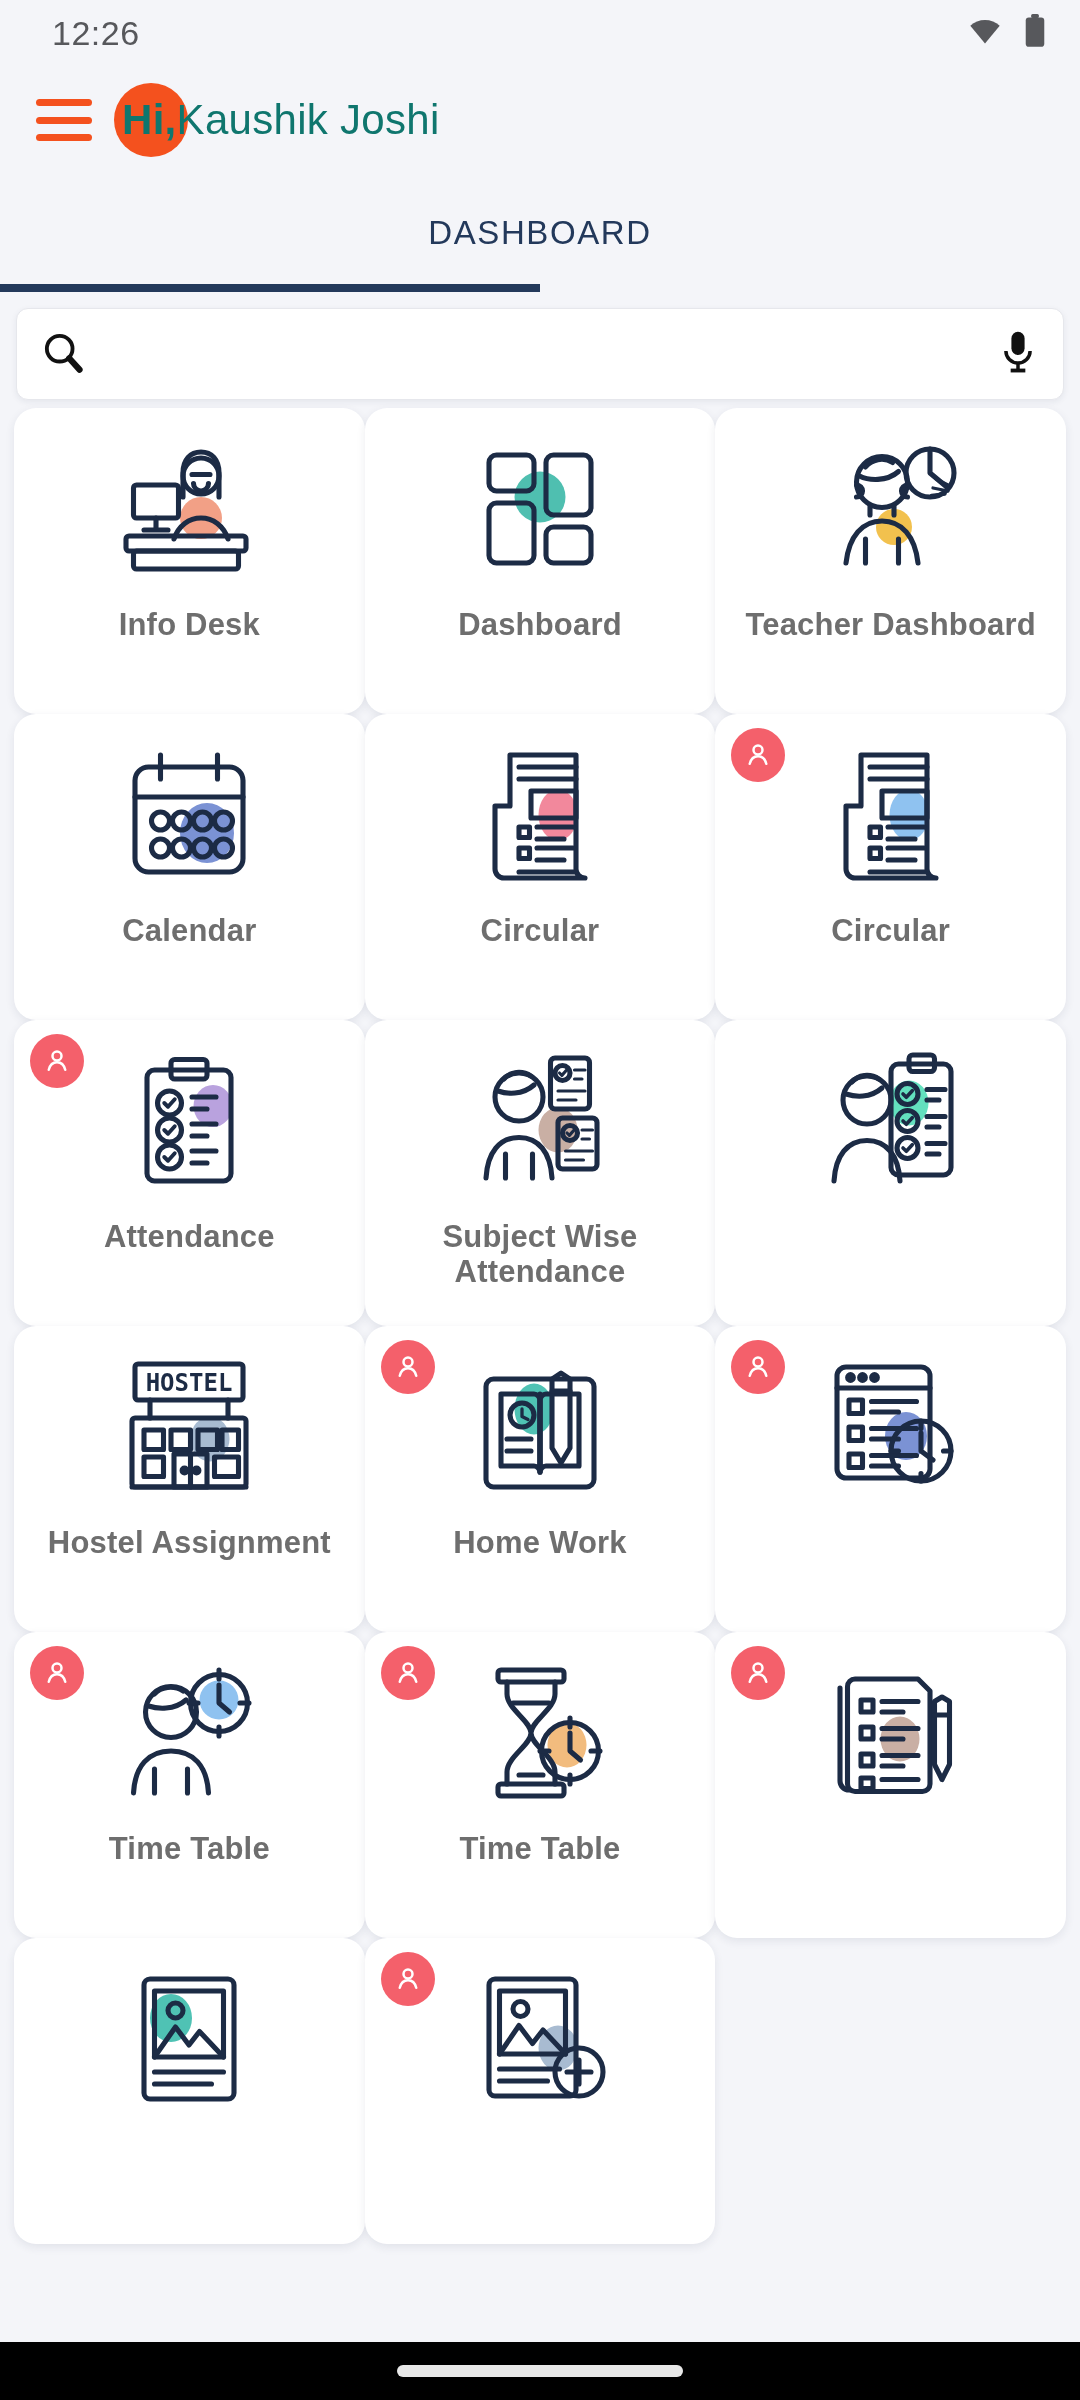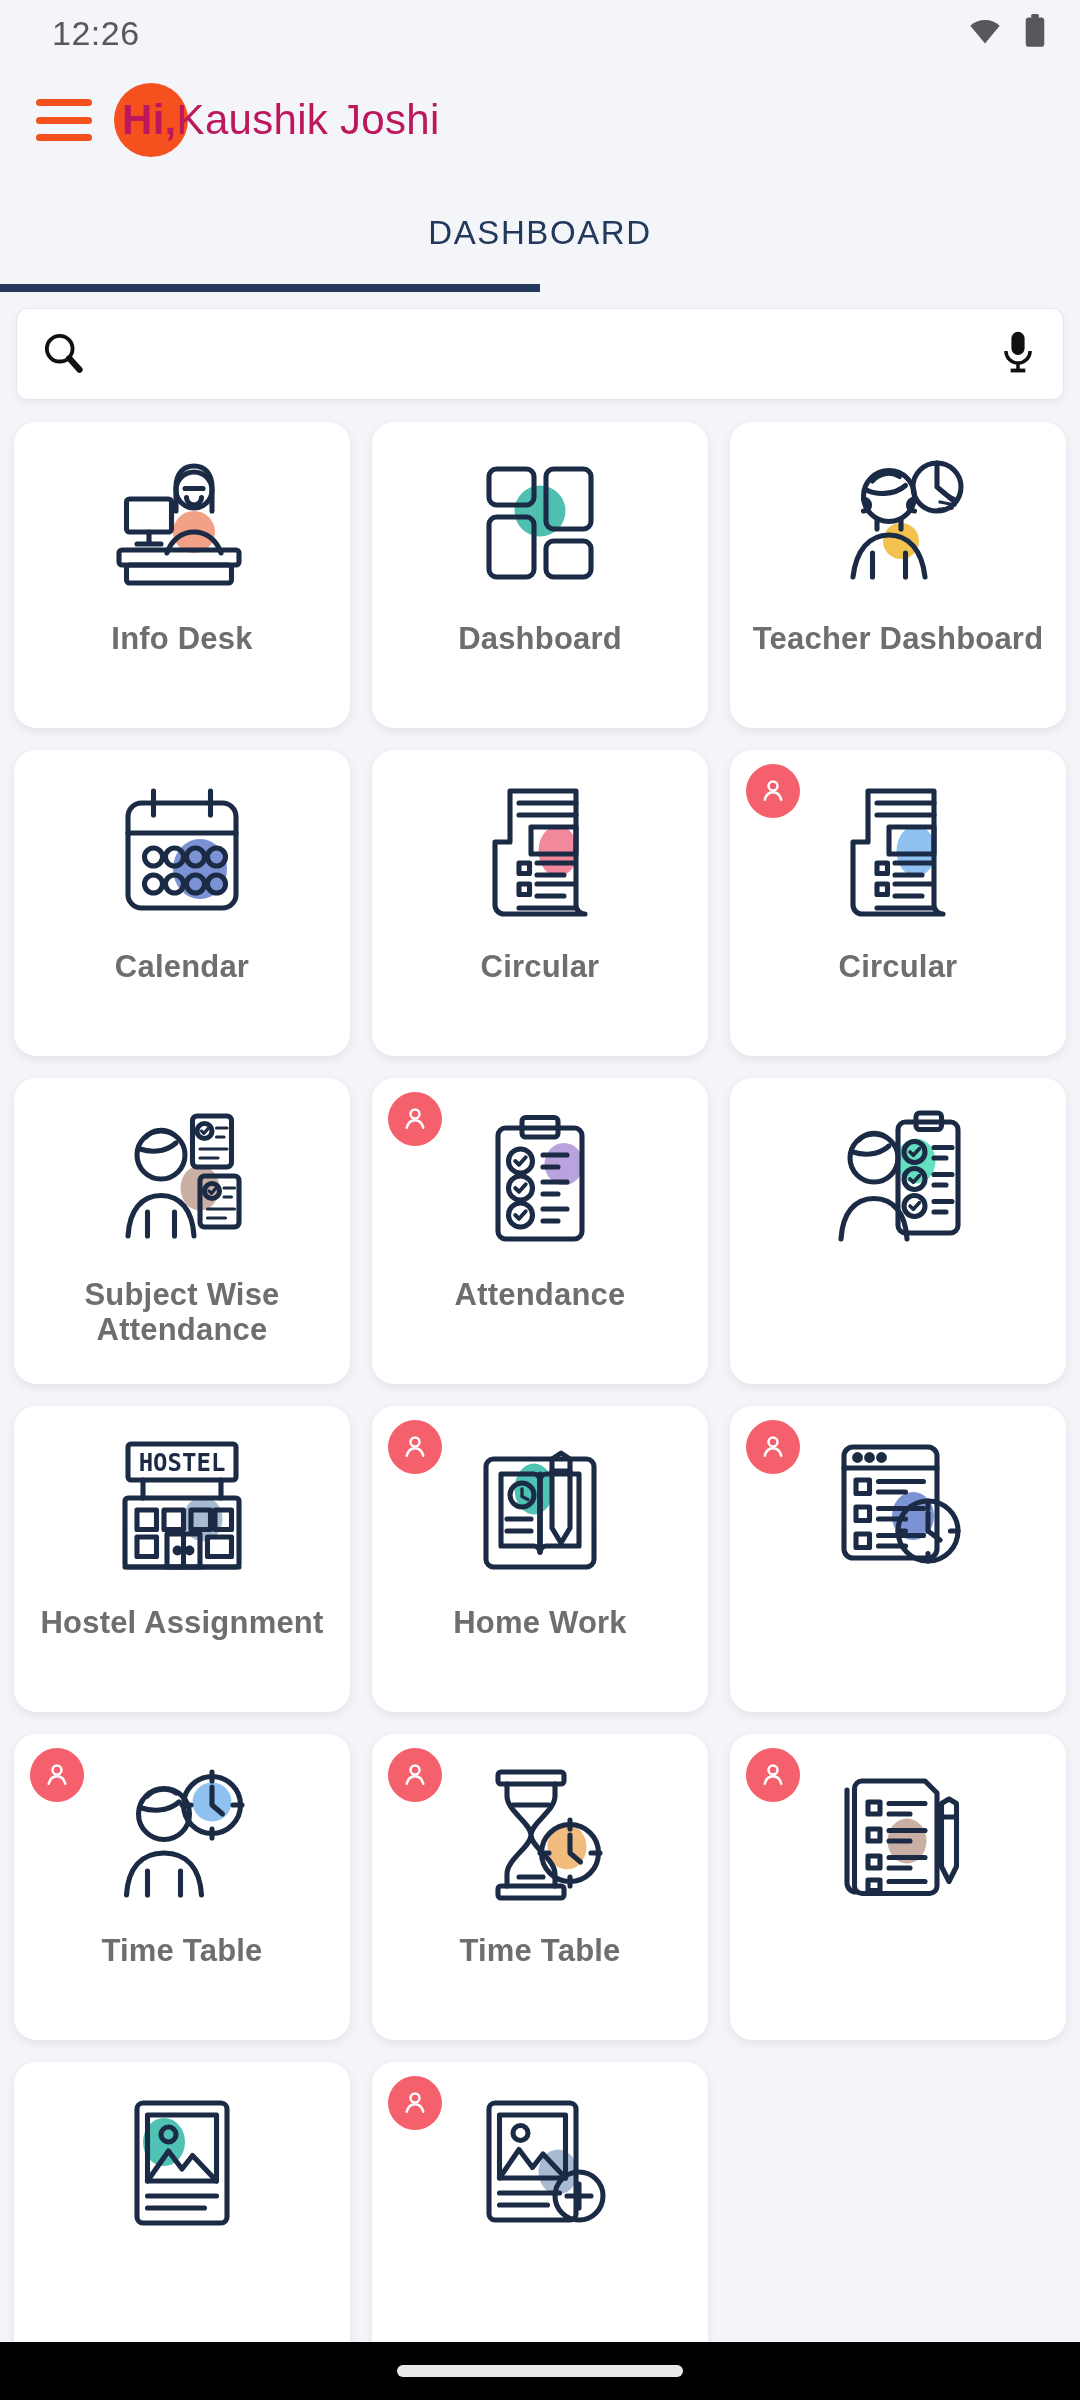--- a/index.html
+++ b/index.html
@@ -20,21 +20,21 @@
   .status-icons { display: flex; align-items: center; gap: 22px; }
 
   
   .appbar { height: 108px; display: flex; align-items: center; padding: 0 36px; }
   .hamburger { width: 56px; height: 42px; display: flex; flex-direction: column;
                justify-content: space-between; margin-right: 30px; cursor: pointer; }
   .hamburger span { display: block; height: 7px; border-radius: 4px; background: #F4511E; }
   .greet-wrap { position: relative; display: flex; align-items: center; height: 100%; }
   .avatar { position: absolute; left: -8px; top: 50%; transform: translateY(-50%);
             width: 74px; height: 74px; border-radius: 50%; background: #F4511E; z-index: 0; }
-  .greet-text { position: relative; z-index: 1; font-size: 42px; color: #be185d;
+  .greet-text { position: relative; z-index: 1; font-size: 42px; color: #0f766e;
                 font-weight: 400; white-space: nowrap; letter-spacing: .3px; }
   .greet-text .hi { font-weight: 700; }
 
   
   .tabs { display: flex; height: 118px; position: relative; }
   .tab { flex: 1; display: flex; align-items: center; justify-content: center;
          font-size: 33px; letter-spacing: 1.6px; color: #8A8C92; cursor: pointer; }
   .tab.active { color: #23395B; }
   .tab-underline { position: absolute; bottom: 0; left: 0; width: 50%;
                    height: 8px; background: #23395B; }
@@ -45,21 +45,21 @@
     height: 92px; background: #FFFFFF; border-radius: 12px;
     border: 1px solid #E6E7EC; box-shadow: 0 2px 6px rgba(30,40,70,.07);
     display: flex; align-items: center; padding: 0 26px 0 24px;
   }
   .search-input { flex: 1; border: none; outline: none; background: transparent;
                   font-size: 32px; color: #2B2B2B; font-family: inherit; padding: 0 18px; }
   .search-input::placeholder { color: #B9BBC2; }
 
   
   .grid { display: grid; grid-template-columns: repeat(3, 1fr);
-          gap: 22px; padding: 22px 14px 0 14px; }
+          padding: 8px 14px 0 14px; }
   .card {
     position: relative; background: #FFFFFF; border-radius: 22px;
     height: 306px; box-shadow: 0 3px 10px rgba(35,45,75,.09);
     display: flex; flex-direction: column; align-items: center;
     justify-content: flex-start; padding: 26px 10px 0 10px; cursor: pointer;
     overflow: hidden;
   }
   .card-icon { height: 168px; width: 100%; display: flex;
                align-items: flex-start; justify-content: center; }
   .card-icon svg { display: block; }
@@ -237,61 +237,61 @@
       <rect x="36" y="58" width="7" height="7"></rect>
       <path d="M48 58h24M48 66h18"></path>
       <rect x="36" y="72" width="7" height="7"></rect>
       <path d="M48 72h24M48 80h18"></path>
       <path d="M36 88h38"></path>
           </svg>
         </div>
         <div class="card-label">Circular</div>
       </div>
       <div class="card">
+        <div class="badge" style="background: rgb(244, 96, 107);">
+          <svg width="30" height="30" viewBox="0 0 24 24" fill="none" stroke="#fff" stroke-width="2" stroke-linecap="round">
+        <circle cx="12" cy="8" r="3.6"></circle>
+            <path d="M5.4 19c1-4 3.6-6 6.6-6s5.6 2 6.6 6"></path>
+          </svg>
+        </div>
+        <div class="card-icon">
+          <svg width="150" height="150" viewBox="0 0 100 100" fill="none" stroke="#1C2B45" stroke-width="3.4" stroke-linecap="round" stroke-linejoin="round">
+      <ellipse cx="66" cy="40" rx="13" ry="14" fill="#B9A2DE" stroke="none"></ellipse>
+      <rect x="22" y="16" width="56" height="74" rx="5"></rect>
+      <rect x="38" y="9" width="24" height="13" rx="2.5"></rect>
+      <circle cx="37" cy="38" r="8"></circle>
+            <path d="M33.5 38l2.5 2.5 4.5-5" stroke-width="2.6"></path>
+      <circle cx="37" cy="56" r="8"></circle>
+            <path d="M33.5 56l2.5 2.5 4.5-5" stroke-width="2.6"></path>
+      <circle cx="37" cy="74" r="8"></circle>
+            <path d="M33.5 74l2.5 2.5 4.5-5" stroke-width="2.6"></path>
+      <path d="M52 34h16M52 42h10M52 52h16M52 60h10M52 70h16M52 78h10"></path>
+          </svg>
+        </div>
+        <div class="card-label">Attendance</div>
+      </div>
+      <div class="card">
         <div class="card-icon">
           <svg width="150" height="150" viewBox="0 0 100 100" fill="none" stroke="#1C2B45" stroke-width="3.4" stroke-linecap="round" stroke-linejoin="round">
       <ellipse cx="62" cy="56" rx="13" ry="15" fill="#C9AFA4" stroke="none"></ellipse>
       <circle cx="36" cy="34" r="16"></circle>
       <path d="M22 30c6 2 16 3 24-4M26 22c4-5 12-6 18-2"></path>
       <path d="M14 88c1-17 9-27 22-27s21 10 22 27"></path>
       <path d="M27 72v16M45 72v16"></path>
       <rect x="57" y="8" width="26" height="34" rx="3"></rect>
       <circle cx="65" cy="18" r="5"></circle>
             <path d="M63 18l1.6 1.6 3-3.4" stroke-width="2.1"></path>
       <path d="M73 16h7M73 22h5M62 30h18M62 36h12" stroke-width="2.1"></path>
       <rect x="62" y="48" width="26" height="34" rx="3"></rect>
       <circle cx="70" cy="58" r="5"></circle>
             <path d="M68 58l1.6 1.6 3-3.4" stroke-width="2.1"></path>
       <path d="M78 56h7M78 62h5M67 70h18M67 76h12" stroke-width="2.1"></path>
           </svg>
         </div>
         <div class="card-label">Subject Wise Attendance</div>
-      </div>
-      <div class="card">
-        <div class="badge" style="background: rgb(244, 96, 107);">
-          <svg width="30" height="30" viewBox="0 0 24 24" fill="none" stroke="#fff" stroke-width="2" stroke-linecap="round">
-        <circle cx="12" cy="8" r="3.6"></circle>
-            <path d="M5.4 19c1-4 3.6-6 6.6-6s5.6 2 6.6 6"></path>
-          </svg>
-        </div>
-        <div class="card-icon">
-          <svg width="150" height="150" viewBox="0 0 100 100" fill="none" stroke="#1C2B45" stroke-width="3.4" stroke-linecap="round" stroke-linejoin="round">
-      <ellipse cx="66" cy="40" rx="13" ry="14" fill="#B9A2DE" stroke="none"></ellipse>
-      <rect x="22" y="16" width="56" height="74" rx="5"></rect>
-      <rect x="38" y="9" width="24" height="13" rx="2.5"></rect>
-      <circle cx="37" cy="38" r="8"></circle>
-            <path d="M33.5 38l2.5 2.5 4.5-5" stroke-width="2.6"></path>
-      <circle cx="37" cy="56" r="8"></circle>
-            <path d="M33.5 56l2.5 2.5 4.5-5" stroke-width="2.6"></path>
-      <circle cx="37" cy="74" r="8"></circle>
-            <path d="M33.5 74l2.5 2.5 4.5-5" stroke-width="2.6"></path>
-      <path d="M52 34h16M52 42h10M52 52h16M52 60h10M52 70h16M52 78h10"></path>
-          </svg>
-        </div>
-        <div class="card-label">Attendance</div>
       </div>
       <div class="card">
         <div class="card-icon">
           <svg width="150" height="150" viewBox="0 0 100 100" fill="none" stroke="#1C2B45" stroke-width="3.4" stroke-linecap="round" stroke-linejoin="round">
       <ellipse cx="62" cy="38" rx="13" ry="15" fill="#63E0BE" stroke="none"></ellipse>
       <circle cx="34" cy="36" r="16"></circle>
       <path d="M20 32c6 2 16 3 24-4M24 24c4-5 12-6 18-2"></path>
       <path d="M12 90c1-17 9-27 22-27s21 10 22 27"></path>
       <rect x="50" y="12" width="40" height="74" rx="5"></rect>
       <rect x="62" y="6" width="17" height="11" rx="2.5"></rect>

